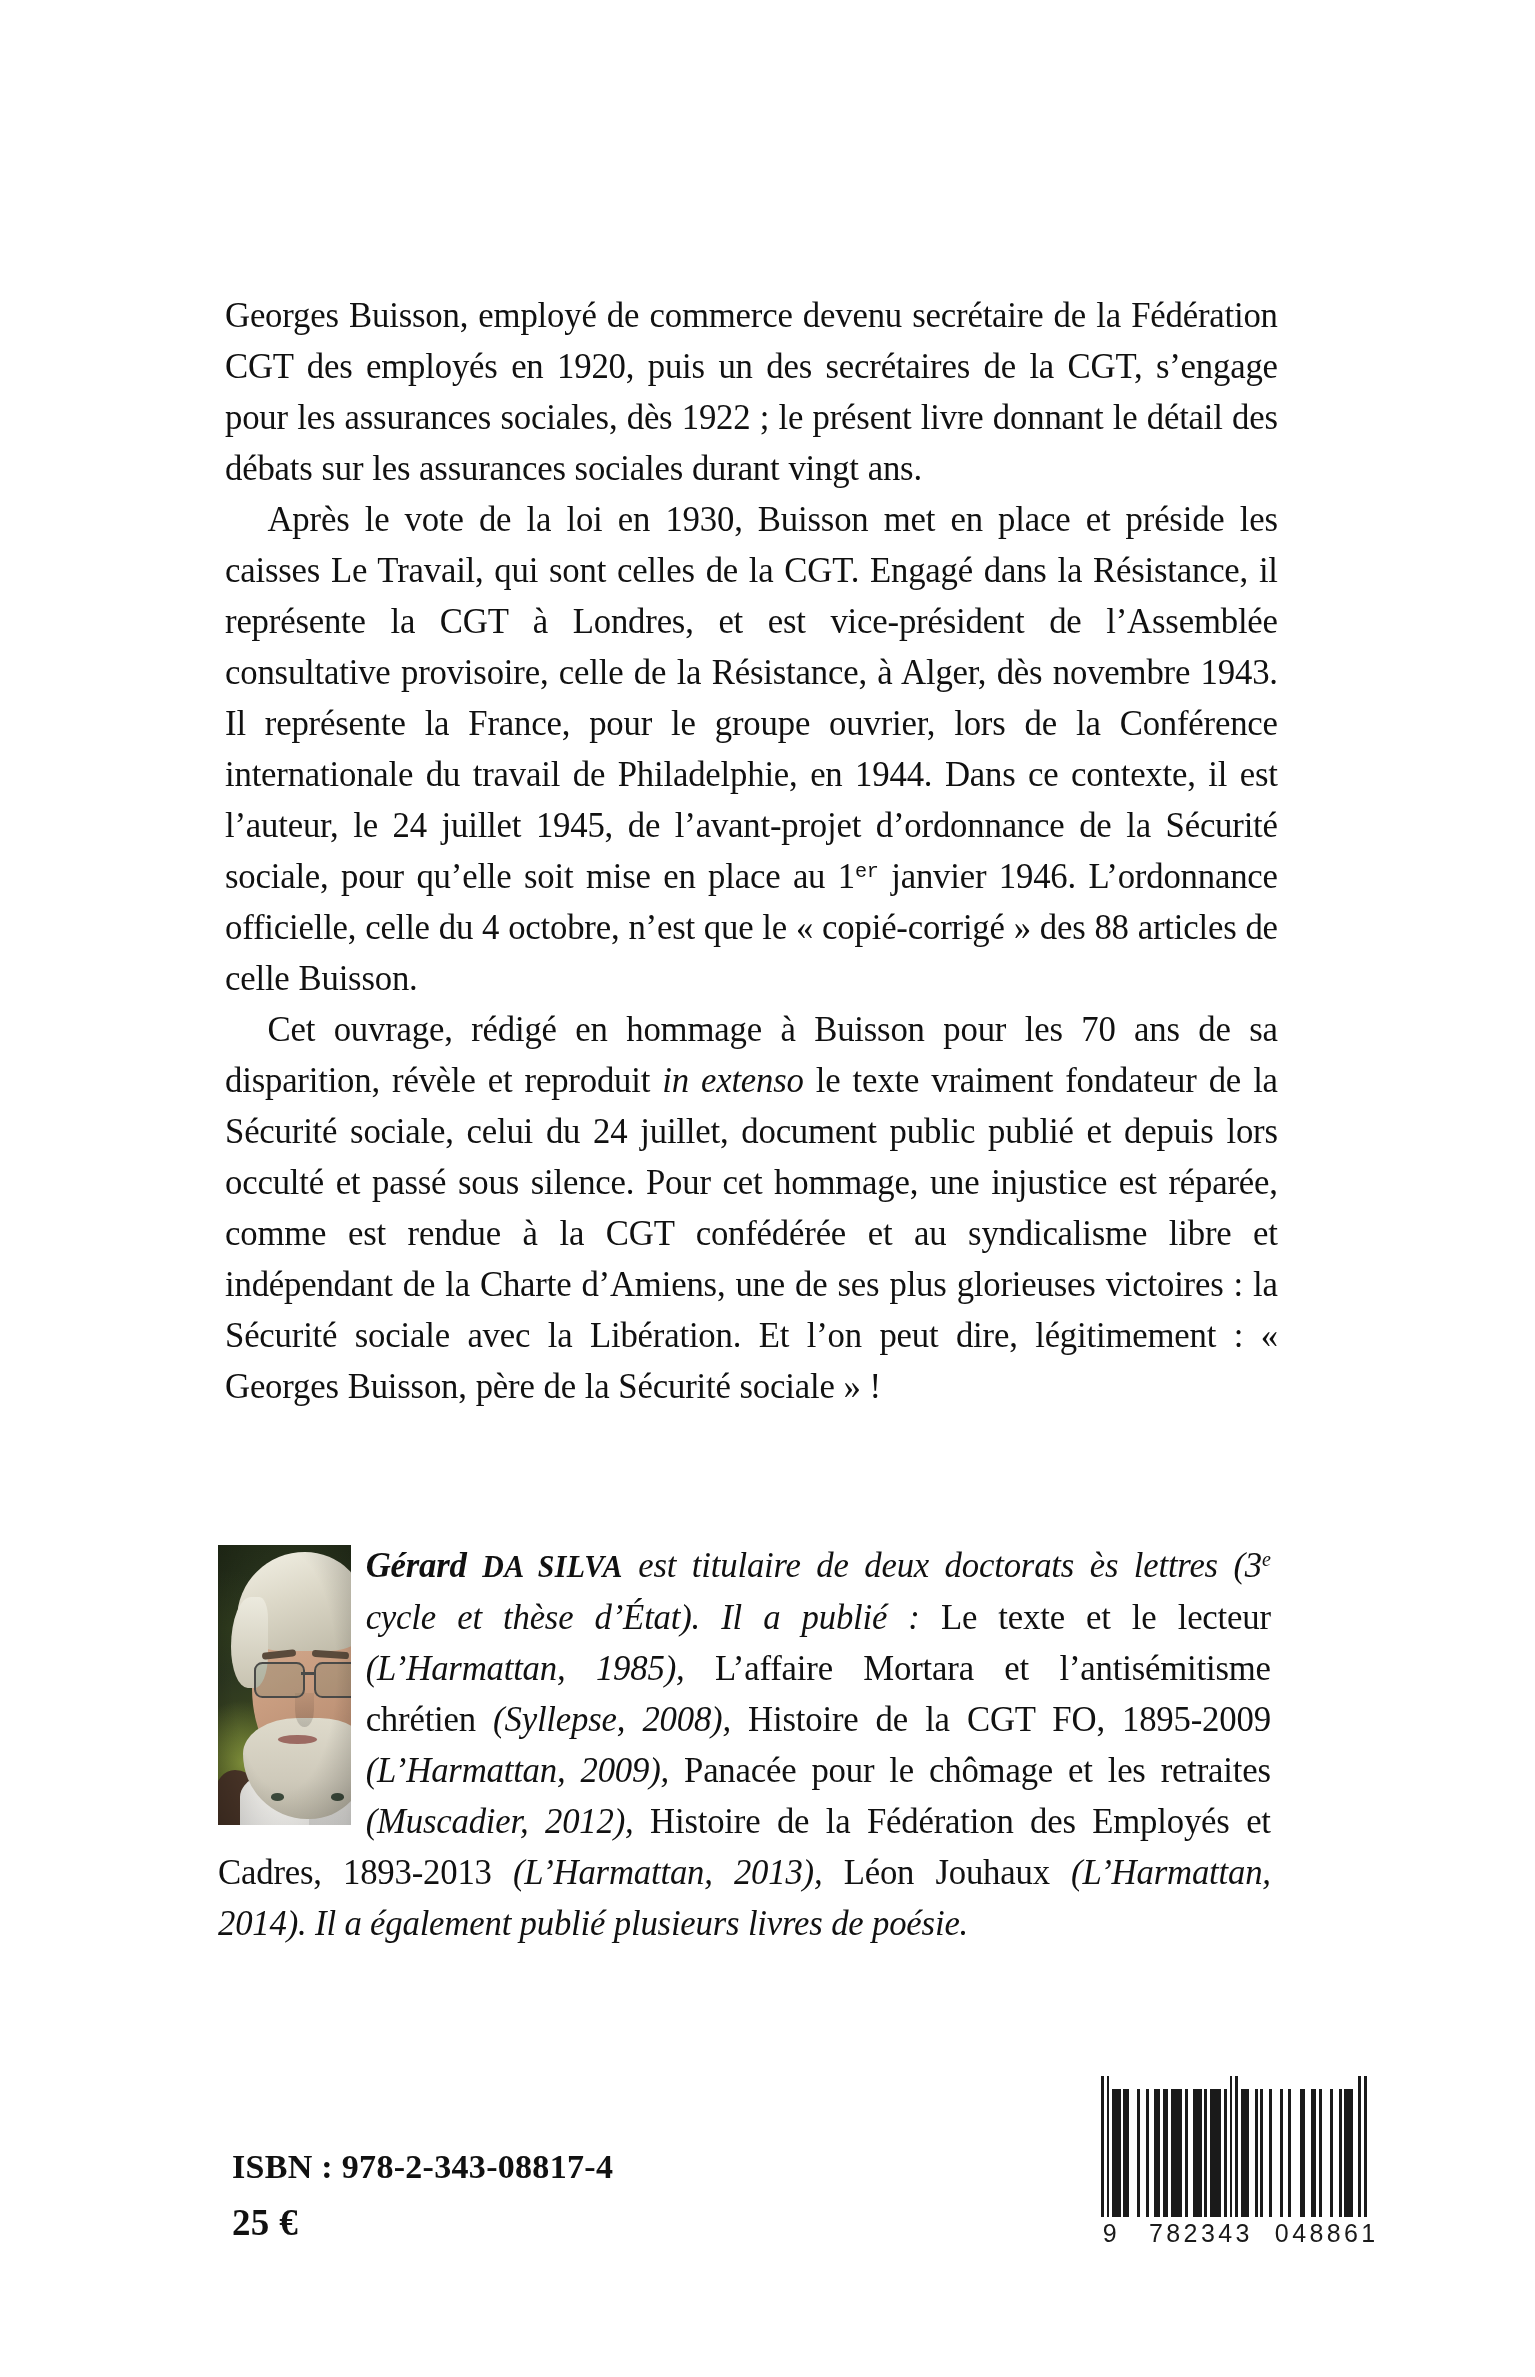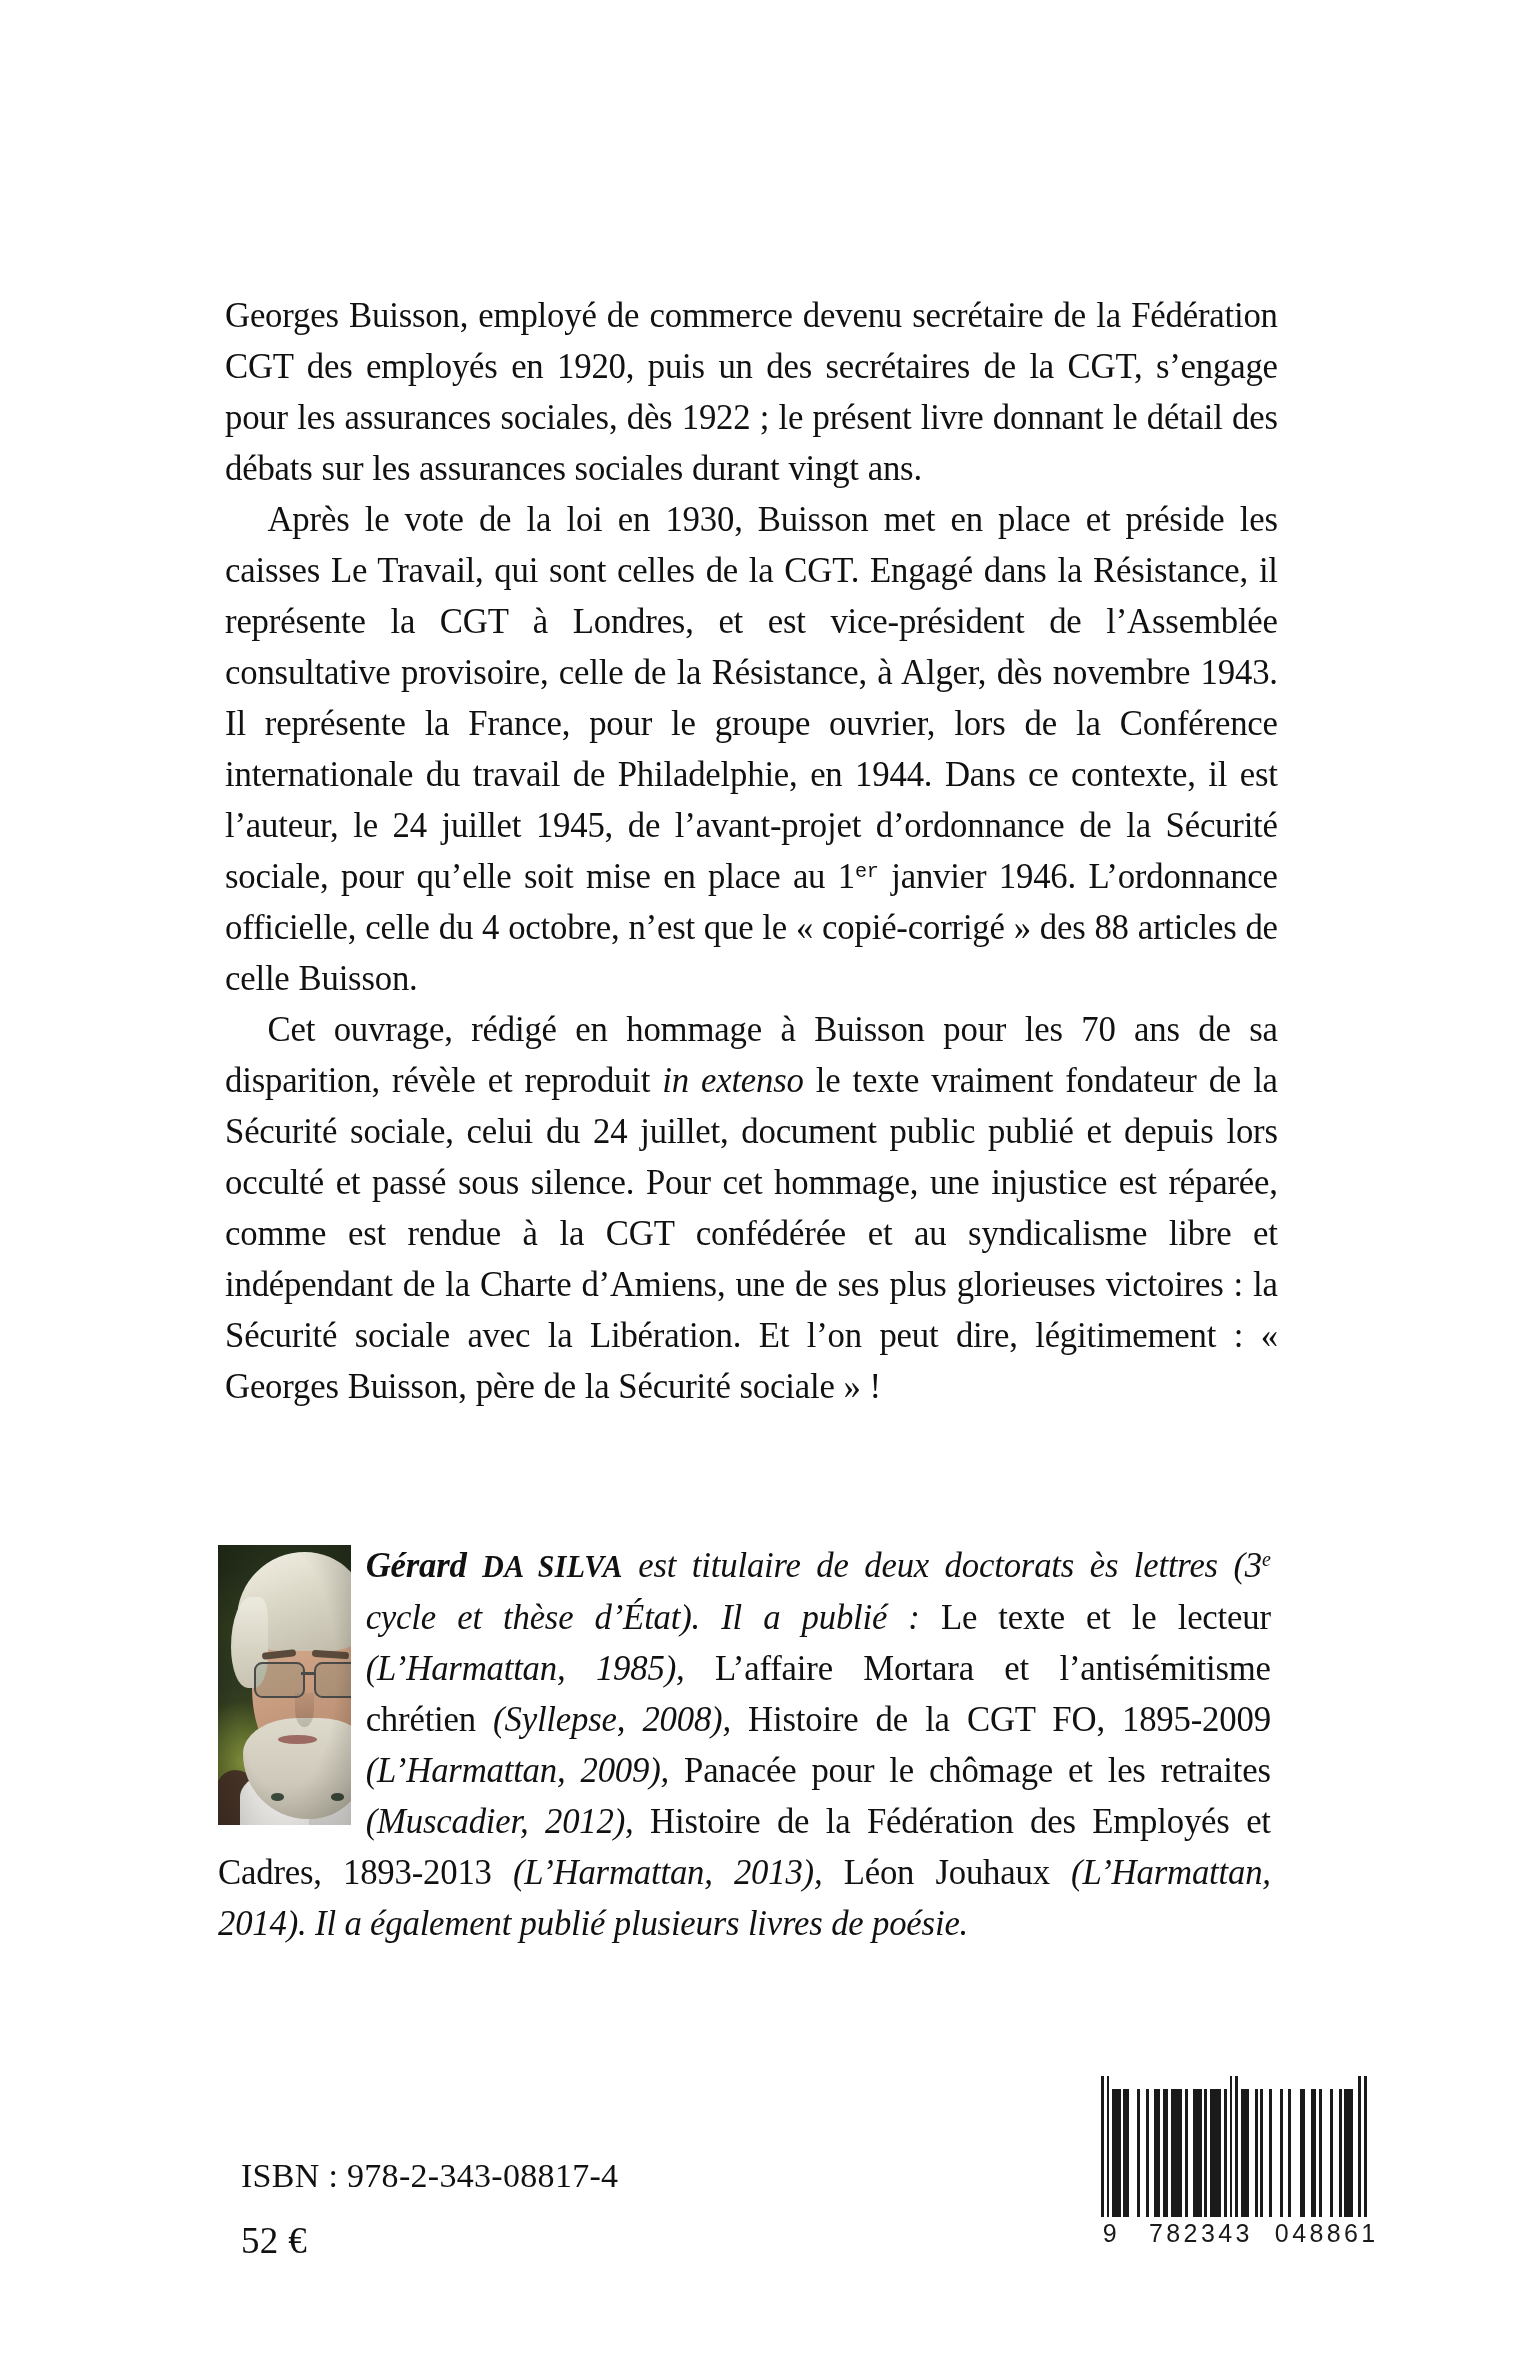--- a/index.html
+++ b/index.html
@@ -282,25 +282,26 @@
 
   
   .footer {
     position: absolute;
     left: 225px;
     bottom: 0;
     top: 2135px;
     width: 1107px;
   }
   .isbn-line, .price-line {
-    margin: 16px;
+    margin: 7px;
     font-family: "Liberation Serif", "DejaVu Serif", serif;
     font-size: 34px;
     line-height: 49px;
     letter-spacing: 0.3px;
+    font-weight: bold;
   }
   .price-line { font-size: 37px; }
 
   
   .barcode-wrap {
     position: absolute;
     left: 1101px;
     top: 2089px;
     width: 270px;
   }
@@ -378,21 +379,21 @@
       </div>
       <div class="ph-vignette"></div>
     </div>
 
     <p class="bio-text"><span class="name">Gérard</span>&nbsp;<span class="smallcaps">DA SILVA</span><span> est titulaire de deux doctorats ès lettres (3</span><sup>e</sup><span> cycle et thèse d’État). Il a publié : </span><span class="roman">Le texte et le lecteur</span><span> (L’Harmattan, 1985), </span><span class="roman">L’affaire Mortara et l’antisémitisme chrétien</span><span> (Syllepse, 2008), </span><span class="roman">Histoire de la CGT FO, 1895-2009</span><span> (L’Harmattan, 2009), </span><span class="roman">Panacée pour le chômage et les retraites</span><span> (Muscadier, 2012), </span><span class="roman">Histoire de la Fédération des Employés et Cadres, 1893-2013</span><span> (L’Harmattan, 2013), </span><span class="roman">Léon Jouhaux</span><span> (L’Harmattan, 2014).</span><span> Il a également publié plusieurs livres de poésie.</span></p>
 
   </div>
 
   <div class="footer">
     <p class="isbn-line">ISBN : 978-2-343-08817-4</p>
-    <p class="price-line">52 €</p>
+    <p class="price-line">25 €</p>
   </div>
 
   <div class="barcode-wrap">
     <div class="barcode-bars">
         <i class="guard" style="width: 2.8px;"></i>
         <i class="sp" style="width: 2.8px;"></i>
         <i class="guard" style="width: 2.8px;"></i>
         <i class="sp" style="width: 2.8px;"></i>
         <i style="width: 2.8px;"></i>
         <i style="width: 2.8px;"></i>

